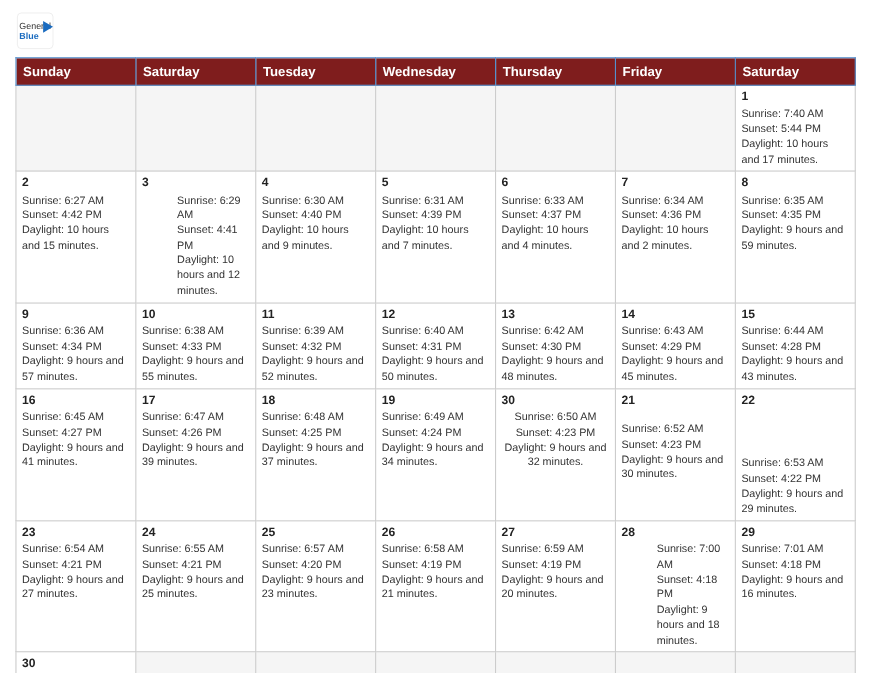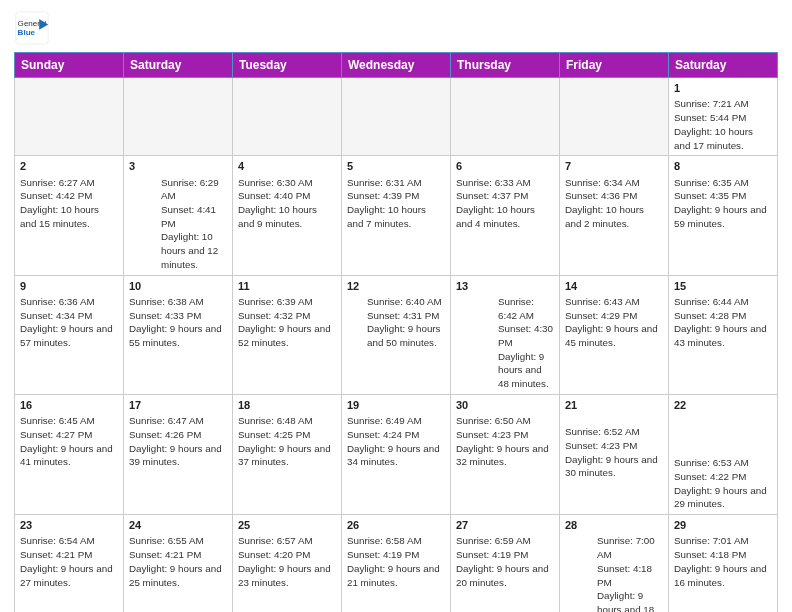--- a/index.html
+++ b/index.html
@@ -41,21 +41,21 @@
       font-size: 14px;
       font-weight: normal;
       color: #444;
     }
     .calendar {
       width: 100%;
       border-collapse: collapse;
       font-size: 10.5px;
     }
     .calendar thead tr th {
-      background: #a21caf;
+      background: #7f1d1d;
       color: #fff;
       padding: 5px 6px;
       text-align: left;
       font-size: 12px;
       font-weight: bold;
       border: 1px solid #5590cc;
     }
     .calendar tbody tr td {
       border: 1px solid #ccc;
       vertical-align: top;
@@ -114,21 +114,21 @@
     <tbody id="calendar-body">
     <tr>
           <td class="empty"></td>
           <td class="empty"></td>
           <td class="empty"></td>
           <td class="empty"></td>
           <td class="empty"></td>
           <td class="empty"></td>
           <td>
             <div class="day-num">1</div>
-            <div class="day-info" style="white-space: pre-line;">Sunrise: 7:21 AM
+            <div class="day-info" style="white-space: pre-line;">Sunrise: 7:40 AM
 Sunset: 5:44 PM
 Daylight: 10 hours and 17 minutes.</div>
           </td>
         </tr>
         <tr>
           <td>
             <div class="day-num">2</div>
             <div class="day-info" style="white-space: pre-line;">Sunrise: 6:27 AM
 Sunset: 4:42 PM
 Daylight: 10 hours and 15 minutes.</div>
@@ -184,27 +184,27 @@
 Daylight: 9 hours and 55 minutes.</div>
           </td>
           <td>
             <div class="day-num">11</div>
             <div class="day-info" style="white-space: pre-line;">Sunrise: 6:39 AM
 Sunset: 4:32 PM
 Daylight: 9 hours and 52 minutes.</div>
           </td>
           <td>
             <div class="day-num">12</div>
-            <div class="day-info" style="white-space: pre-line; margin-left: 20px;">Sunrise: 6:40 AM
+            <div class="day-info" style="white-space: pre-line;">Sunrise: 6:40 AM
 Sunset: 4:31 PM
 Daylight: 9 hours and 50 minutes.</div>
           </td>
           <td>
             <div class="day-num">13</div>
-            <div class="day-info" style="white-space: pre-line; margin-left: 42px;">Sunrise: 6:42 AM
+            <div class="day-info" style="white-space: pre-line;">Sunrise: 6:42 AM
 Sunset: 4:30 PM
 Daylight: 9 hours and 48 minutes.</div>
           </td>
           <td>
             <div class="day-num">14</div>
             <div class="day-info" style="white-space: pre-line;">Sunrise: 6:43 AM
 Sunset: 4:29 PM
 Daylight: 9 hours and 45 minutes.</div>
           </td>
           <td>
@@ -234,21 +234,21 @@
 Daylight: 9 hours and 37 minutes.</div>
           </td>
           <td>
             <div class="day-num">19</div>
             <div class="day-info" style="white-space: pre-line;">Sunrise: 6:49 AM
 Sunset: 4:24 PM
 Daylight: 9 hours and 34 minutes.</div>
           </td>
           <td>
             <div class="day-num">30</div>
-            <div class="day-info" style="white-space: pre-line;">Sunrise: 6:50 AM
+            <div class="day-info" style="white-space: pre-line; text-align: center;">Sunrise: 6:50 AM
 Sunset: 4:23 PM
 Daylight: 9 hours and 32 minutes.</div>
           </td>
           <td>
             <div class="day-num">21</div>
             <div class="day-info" style="white-space: pre-line; margin-top: 12px;">Sunrise: 6:52 AM
 Sunset: 4:23 PM
 Daylight: 9 hours and 30 minutes.</div>
           </td>
           <td>

